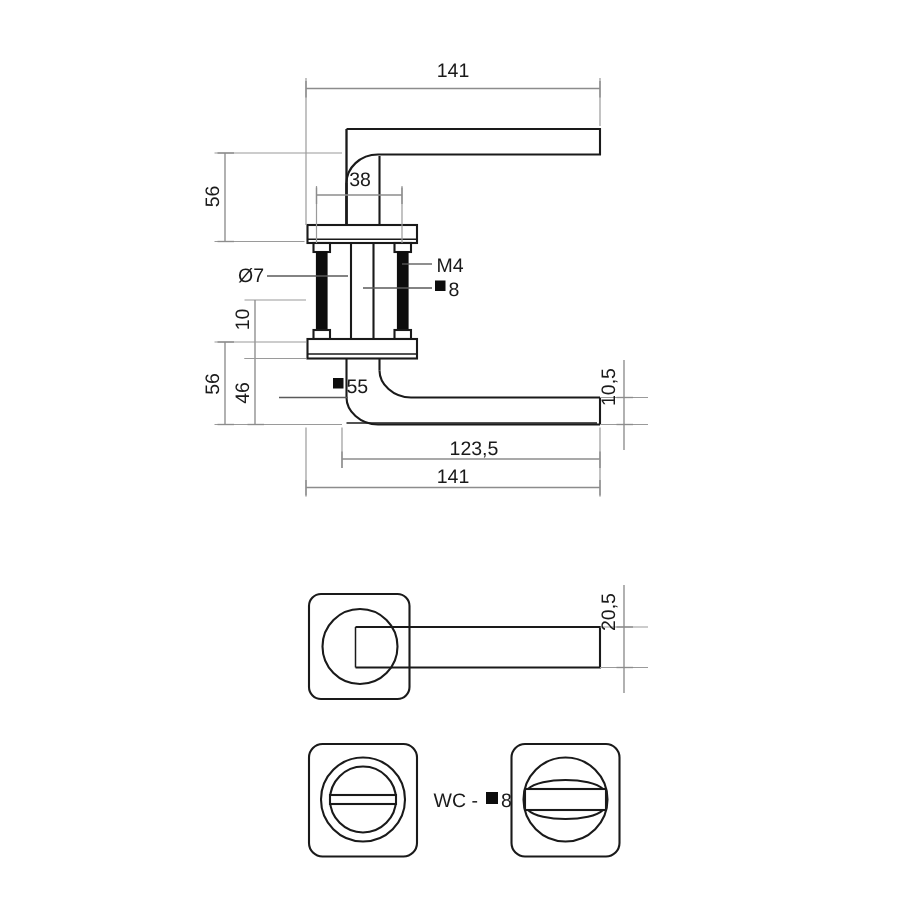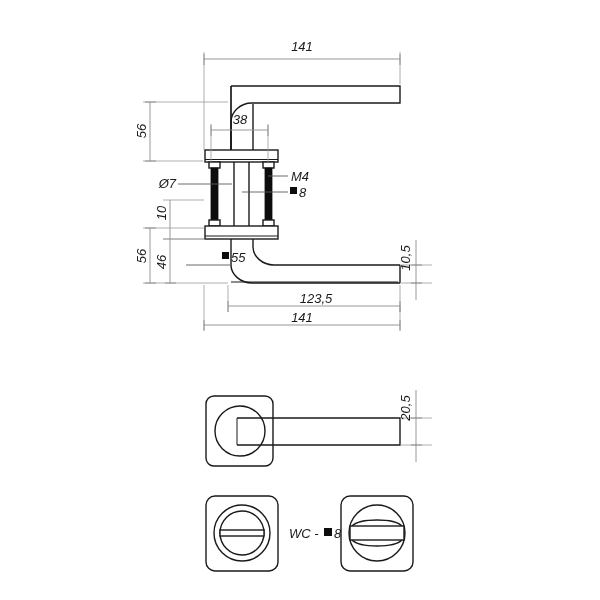--- a/index.html
+++ b/index.html
@@ -10,21 +10,20 @@
   body {
     width: 600px;
     height: 600px;
     font-family: "Liberation Sans", sans-serif;
     overflow: hidden;
   }
   #drawing-root {
     position: relative;
     width: 600px;
     height: 496px;
-    font-style: italic;
   }
   svg#tech-drawing {
     display: block;
     width: 600px;
     height: 600px;
     background: #ffffff;
   }
   .obj      { fill: none; stroke: #1a1a1a; stroke-width: 1.4; }
   .obj-thin { fill: none; stroke: #1a1a1a; stroke-width: 1.0; }
   .obj-fill { fill: #ffffff; stroke: #1a1a1a; stroke-width: 1.4; }

